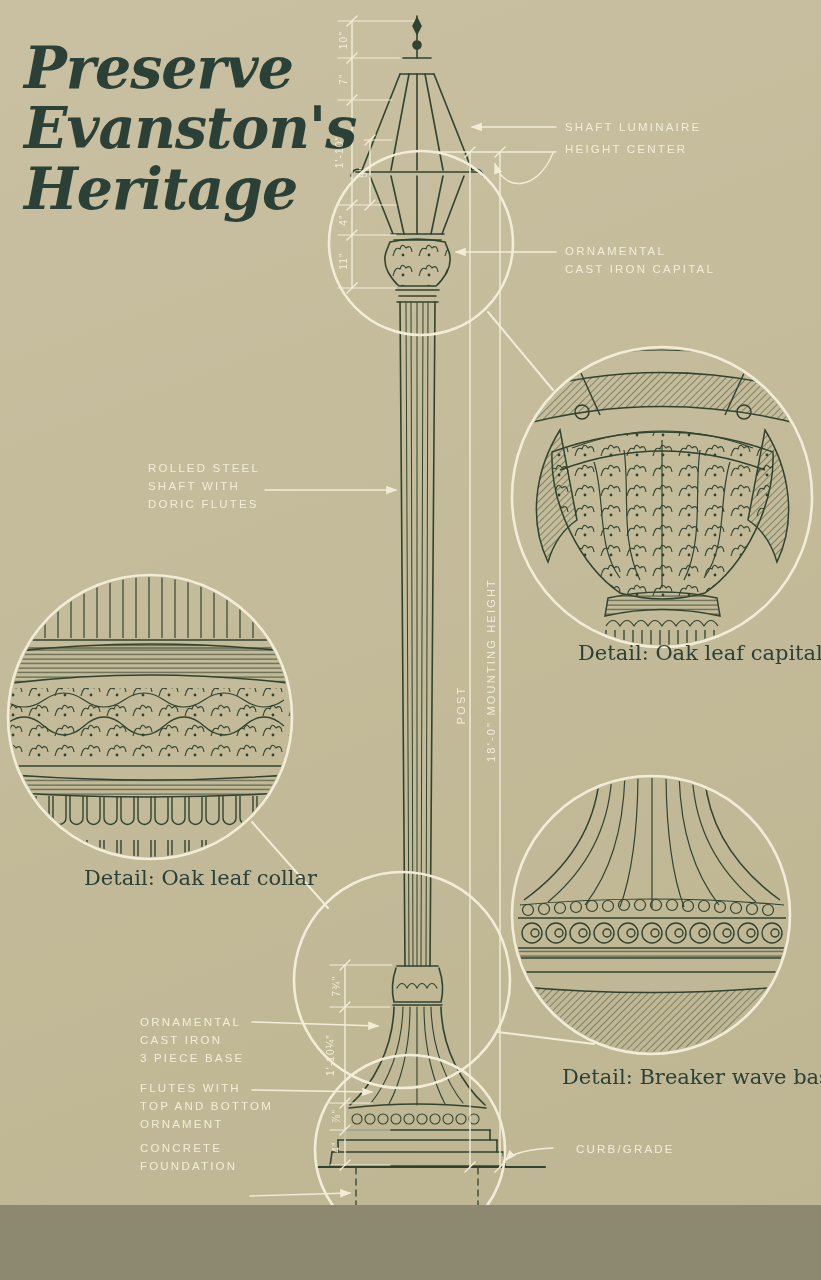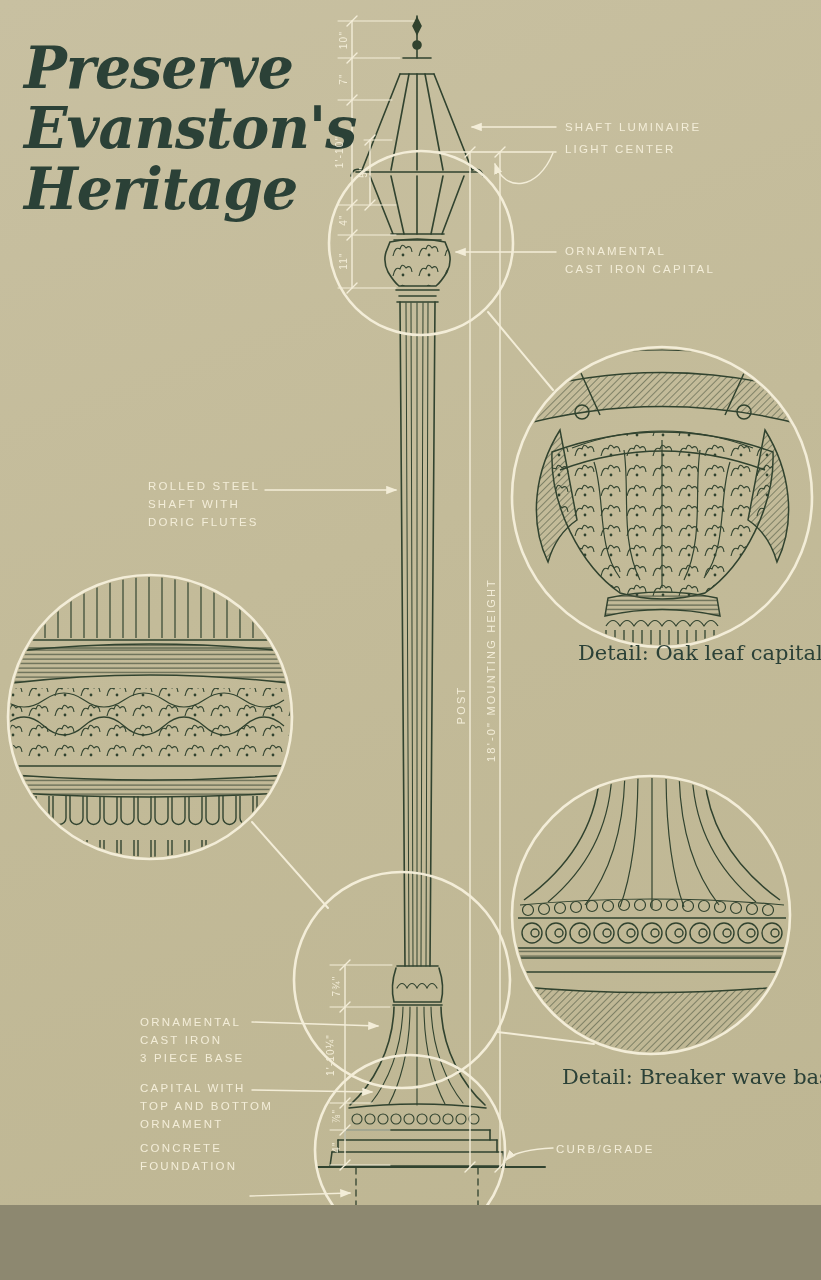--- a/index.html
+++ b/index.html
@@ -347,49 +347,50 @@
     <path d="M560,1270 C575,1280 600,1282 612,1276"></path>
   </g>
 </svg>
 
 <div class="txt" id="title">Preserve
 Evanston's
 Heritage</div>
 
 
 <div class="hand" style="left:565px;top:119px">SHAFT LUMINAIRE</div>
-<div class="hand" style="left:565px;top:141px">LIGHT CENTER</div>
+<div class="hand" style="left:565px;top:141px">HEIGHT CENTER</div>
 <div class="hand" style="left:565px;top:243px">ORNAMENTAL
 CAST IRON CAPITAL</div>
-<div class="hand" style="left:148px;top:478px">ROLLED STEEL
+<div class="hand" style="left:148px;top:460px">ROLLED STEEL
 SHAFT WITH
 DORIC FLUTES</div>
 <div class="hand" style="left:140px;top:1014px">ORNAMENTAL
 CAST IRON
 3 PIECE BASE</div>
-<div class="hand" style="left:140px;top:1080px">CAPITAL WITH
+<div class="hand" style="left:140px;top:1080px">FLUTES WITH
 TOP AND BOTTOM
 ORNAMENT</div>
 <div class="hand" style="left:140px;top:1140px">CONCRETE
 FOUNDATION</div>
-<div class="hand" style="left:556px;top:1141px">CURB/GRADE</div>
+<div class="hand" style="left:576px;top:1141px">CURB/GRADE</div>
 
 <span class="vlabel" style="left:461px;top:705px">POST</span>
 <span class="vlabel" style="left:491px;top:670px">18'-0" MOUNTING HEIGHT</span>
 
 <span class="dim" style="left:343px;top:40px">10"</span>
 <span class="dim" style="left:343px;top:79px">7"</span>
 <span class="dim" style="left:339px;top:152px">1'-10"</span>
 <span class="dim" style="left:363px;top:172px">5"</span>
 <span class="dim" style="left:343px;top:220px">4"</span>
 <span class="dim" style="left:343px;top:261px">11"</span>
 <span class="dim" style="left:336px;top:986px">7¾"</span>
 <span class="dim" style="left:330px;top:1055px">1'-10¼"</span>
 <span class="dim" style="left:336px;top:1116px">⅞"</span>
 <span class="dim" style="left:336px;top:1147px">4"</span>
 
 <div class="caption" style="left:578px;top:641px">Detail: Oak leaf capital</div>
+<div class="caption" style="left:84px;top:866px">Detail: Oak leaf collar</div>
 <div class="caption" style="left:562px;top:1065px">Detail: Breaker wave base</div>
 
 <div id="footer-line">Preservation League of Evanston    P.O. Box 731 Evanston, Illinois 60204.    Founded June 24, 1981.    Detail Drawings: Mark McMahon.    Design: Jack Weiss Associates, Inc.</div>
 <div id="edition">75/100</div>
 
 </div>
 
 </body></html>

